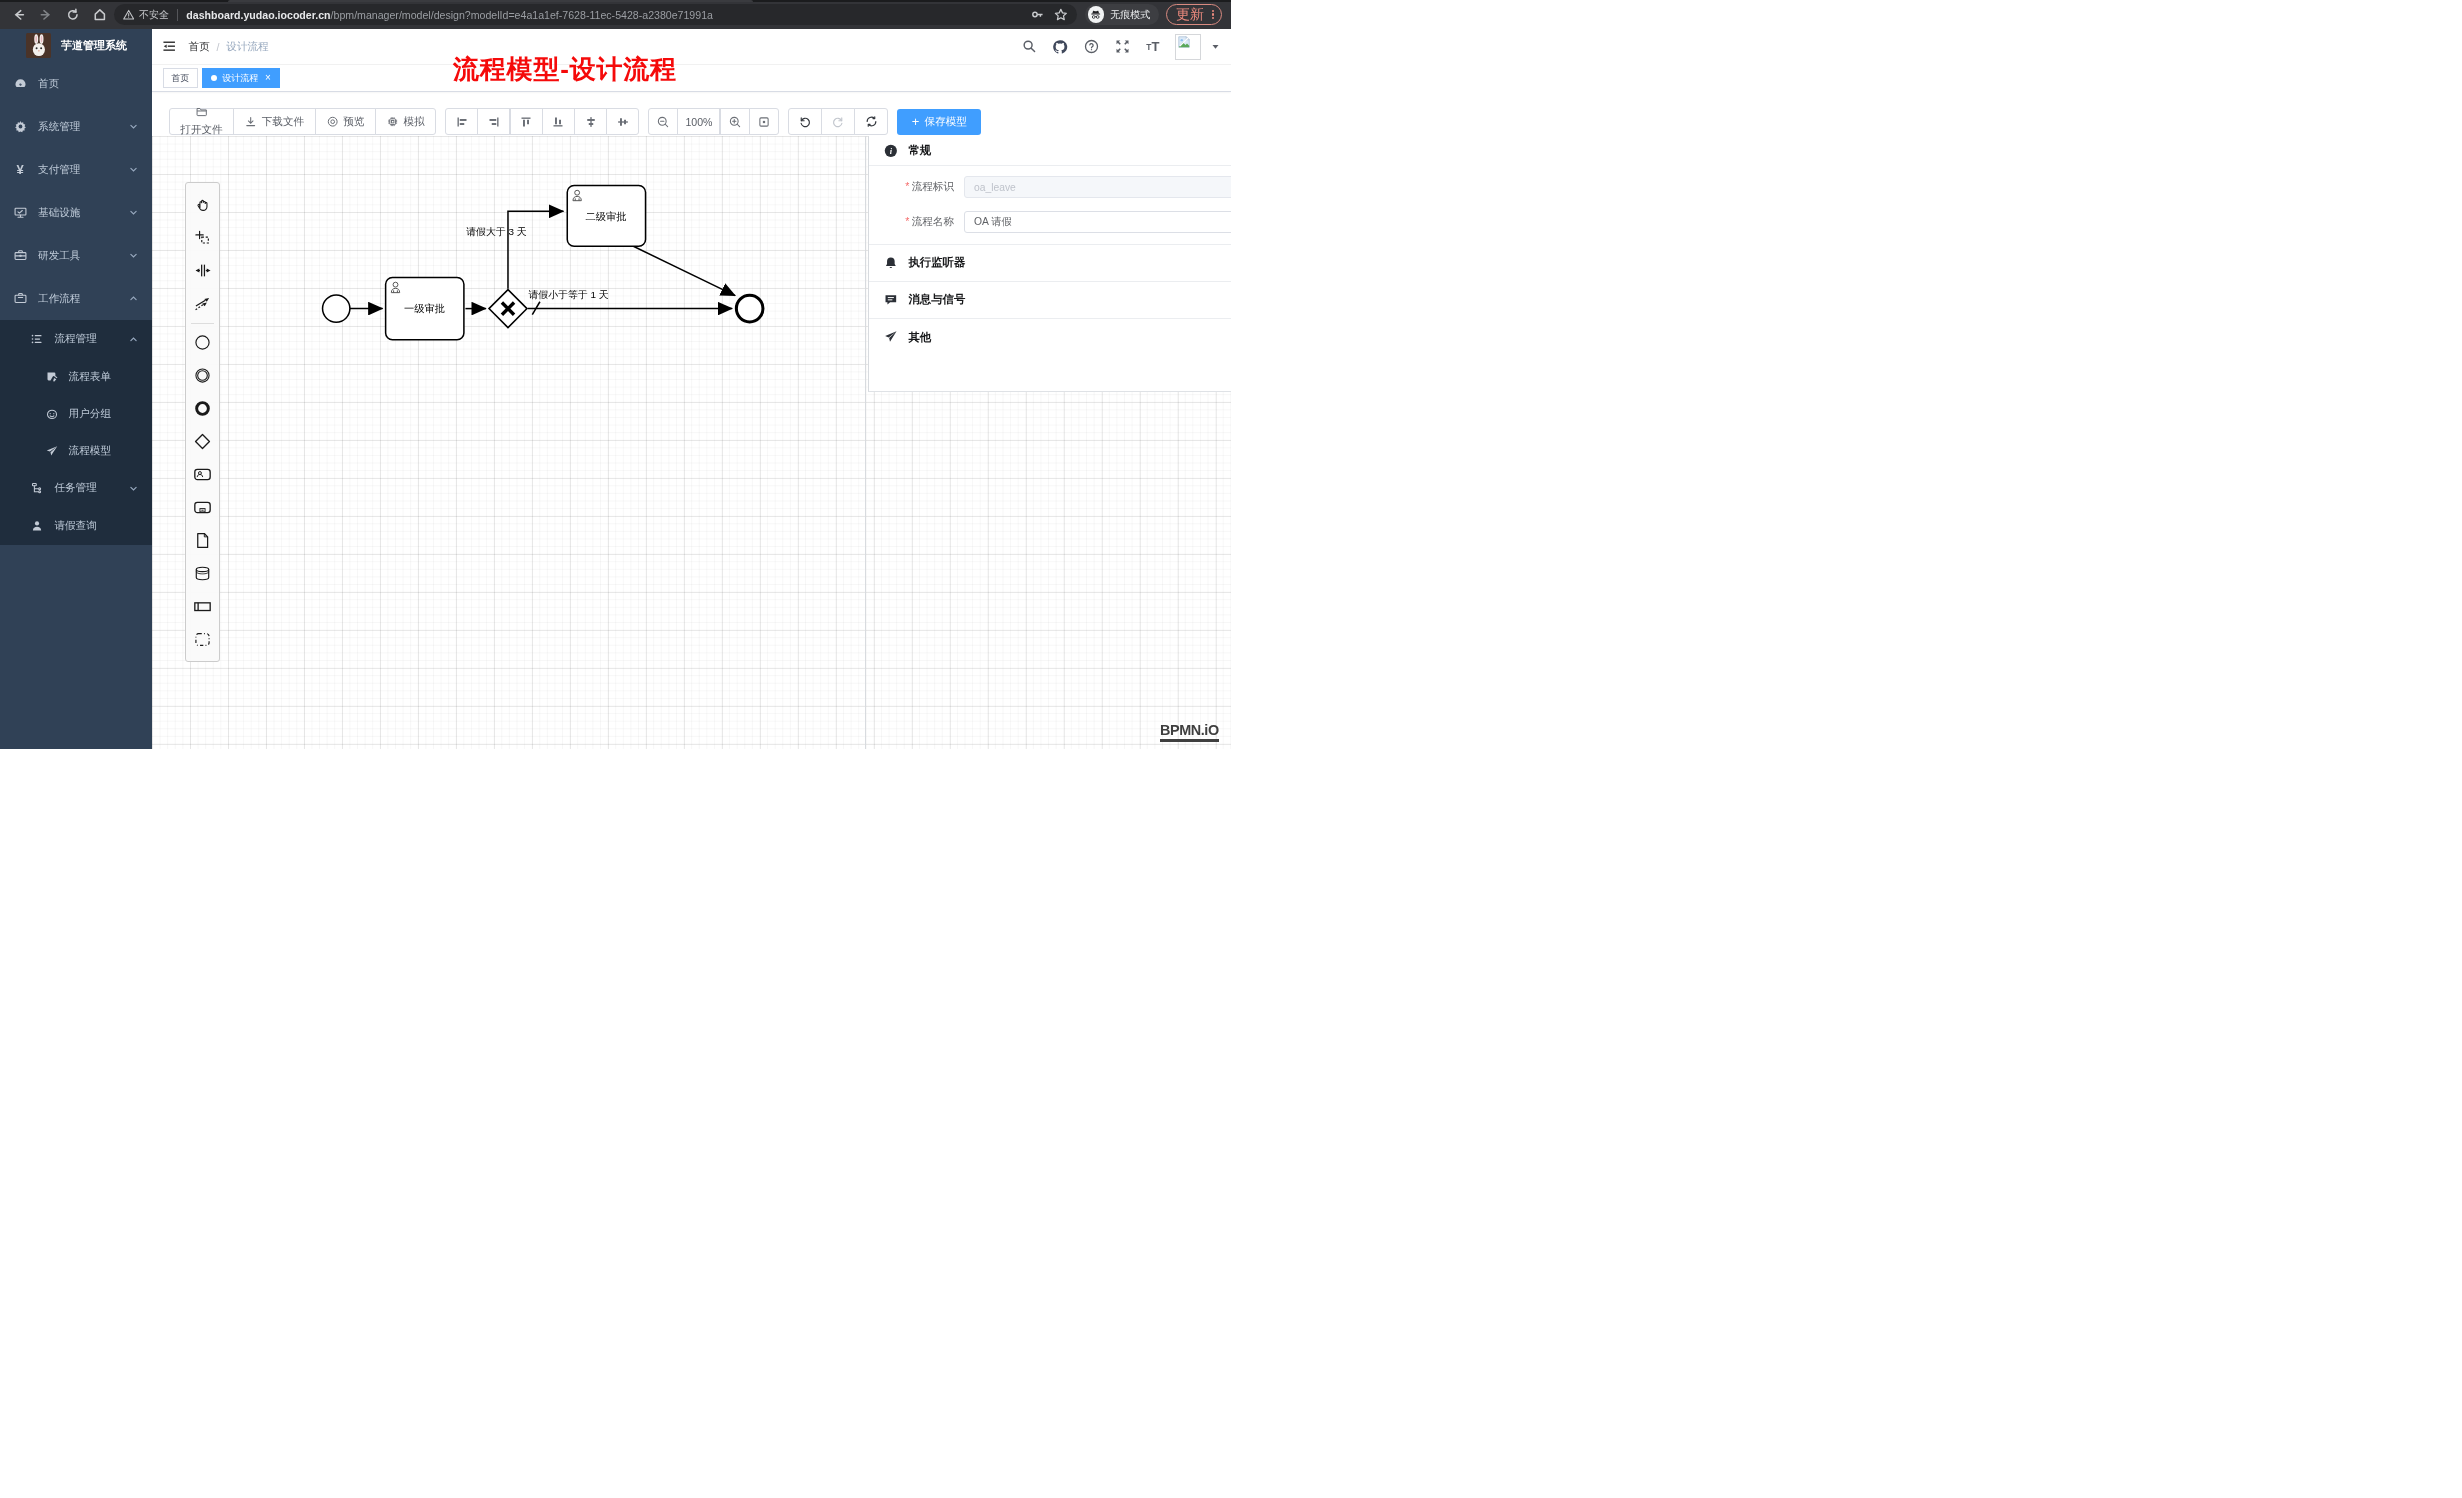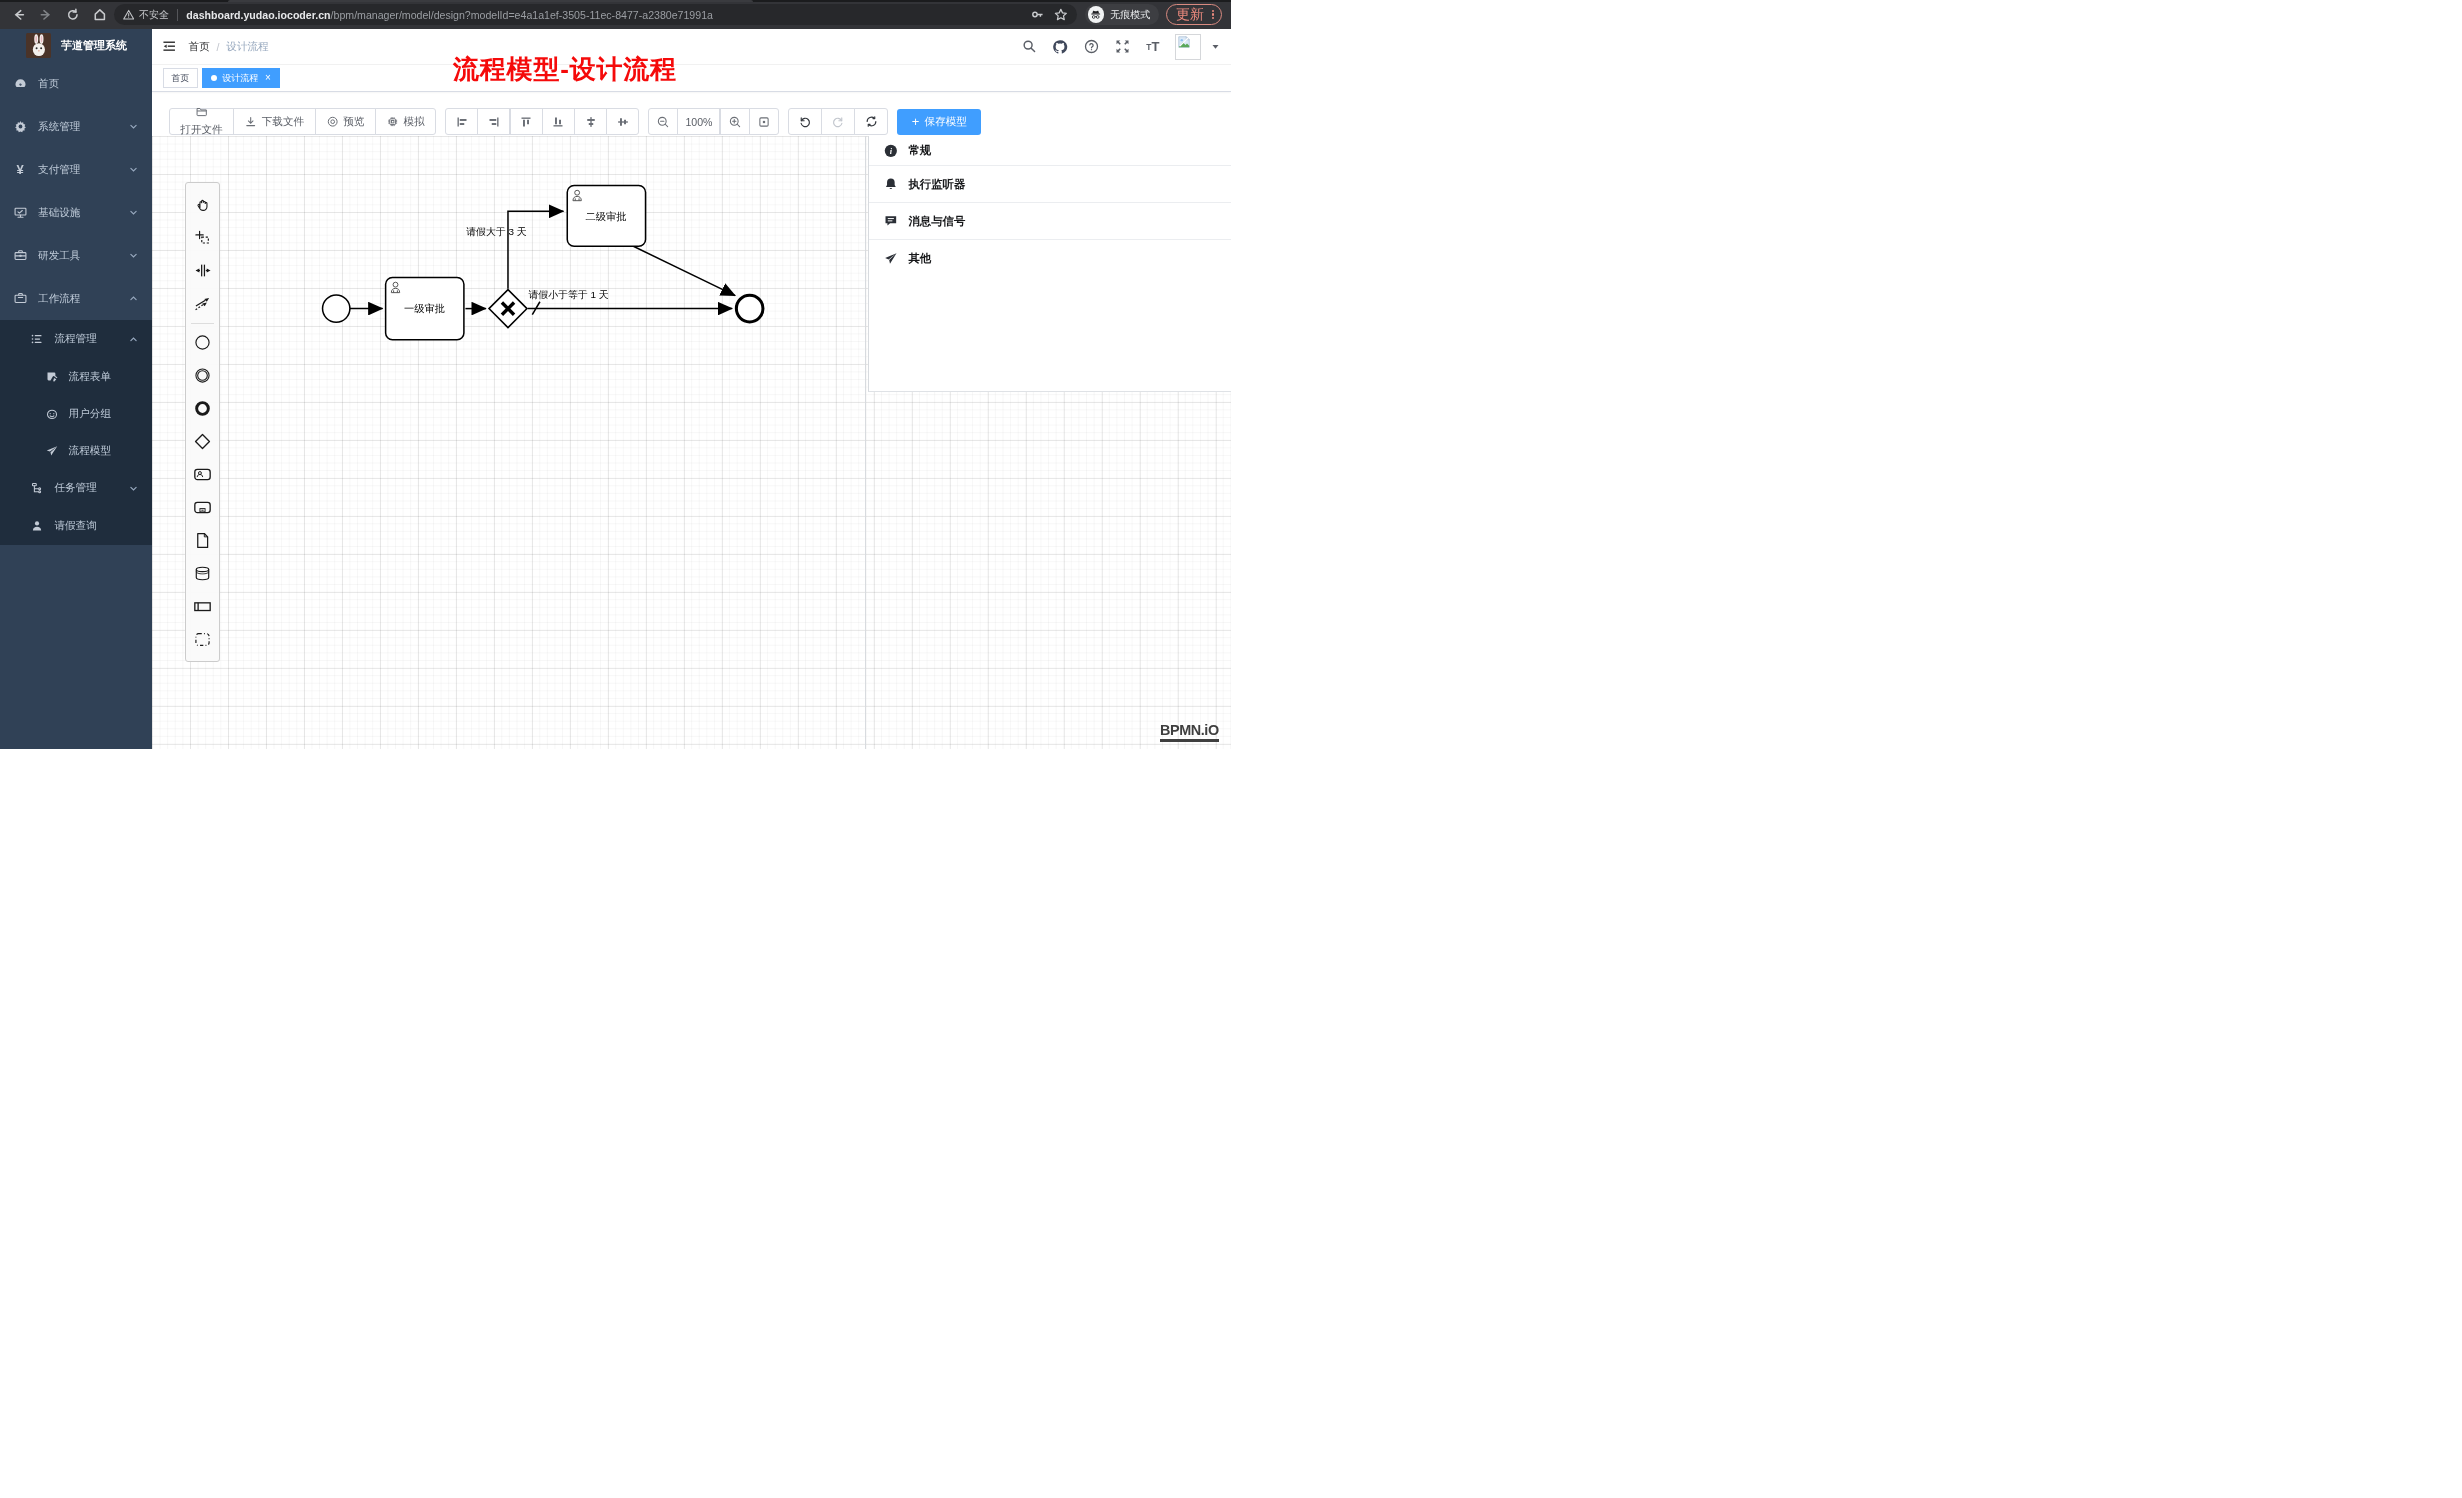--- a/index.html
+++ b/index.html
@@ -153,21 +153,21 @@
     <div class="omnibox">
       <span class="bicon">
         <svg width="11.4" height="11.4" viewBox="0 0 16 16" fill="none" stroke="#c4c6c9" stroke-width="1.5" stroke-linejoin="round">
             <path d="M8 2 L15 14 H1 Z"></path>
             <path d="M8 6.5 V10" stroke-linecap="round"></path>
             <circle cx="8" cy="12" r="0.7" fill="#c4c6c9" stroke="none"></circle>
           </svg>
       </span>
       <span class="sec-label">不安全</span>
       <span class="omni-sep"></span>
-      <span class="url"><span class="domain">dashboard.yudao.iocoder.cn</span><span class="path">/bpm/manager/model/design?modelId=e4a1a1ef-3505-11ec-8477-a2380e71991a</span></span>
+      <span class="url"><span class="domain">dashboard.yudao.iocoder.cn</span><span class="path">/bpm/manager/model/design?modelId=e4a1a1ef-7628-11ec-5428-a2380e71991a</span></span>
       <span class="omni-right">
         <span class="bicon">
           <svg width="13" height="13" viewBox="0 0 18 18" fill="currentColor">
               <circle cx="5.5" cy="9" r="3" fill="none" stroke="currentColor" stroke-width="2"></circle>
               <path d="M8.5 8 H16 v2 h-2 v2 h-2 v-2 h-3.5 z"></path>
             </svg>
         </span>
         <span class="bicon">
           <svg width="13.7" height="13.7" viewBox="0 0 18 18" fill="none" stroke="currentColor" stroke-width="1.6" stroke-linejoin="round">
               <path d="M9 1.8 l2.2 4.6 5 .6 -3.7 3.4 1 4.9 L9 12.9 4.5 15.3 l1 -4.9 L1.8 7 l5 -.6 Z"></path>
@@ -759,20 +759,30 @@
           <div class="sec-row">
             <span class="sec-ic">
               <svg width="13.7" height="13.7" viewBox="0 0 18 18">
                   <circle cx="9" cy="9" r="8" fill="#2b2f36"></circle>
                   <text x="9" y="13" text-anchor="middle" font-size="11" font-style="italic" font-weight="bold" fill="#fff" font-family="'Liberation Serif',serif">i</text>
                 </svg>
             </span>
             <span class="sec-title">常规</span>
 
           </div>
+          <div class="form-area">
+            <div class="form-row">
+              <span class="f-label"><span class="req">*</span><span>流程标识</span></span>
+              <input class="f-input disabled" disabled="" value="oa_leave" style="">
+            </div>
+            <div class="form-row">
+              <span class="f-label"><span class="req">*</span><span>流程名称</span></span>
+              <input class="f-input" value="OA 请假" style="">
+            </div>
+          </div>
           <div class="sec-row tall">
             <span class="sec-ic">
               <svg width="13.7" height="13.7" viewBox="0 0 18 18" fill="#2b2f36">
                   <path d="M9 2 a5 5 0 0 1 5 5 v3.5 l1.5 2.5 H2.5 L4 10.5 V7 a5 5 0 0 1 5-5 z"></path>
                   <path d="M7.2 14.5 a1.9 1.9 0 0 0 3.6 0 z"></path>
                 </svg>
             </span>
             <span class="sec-title">执行监听器</span>
 
           </div>

